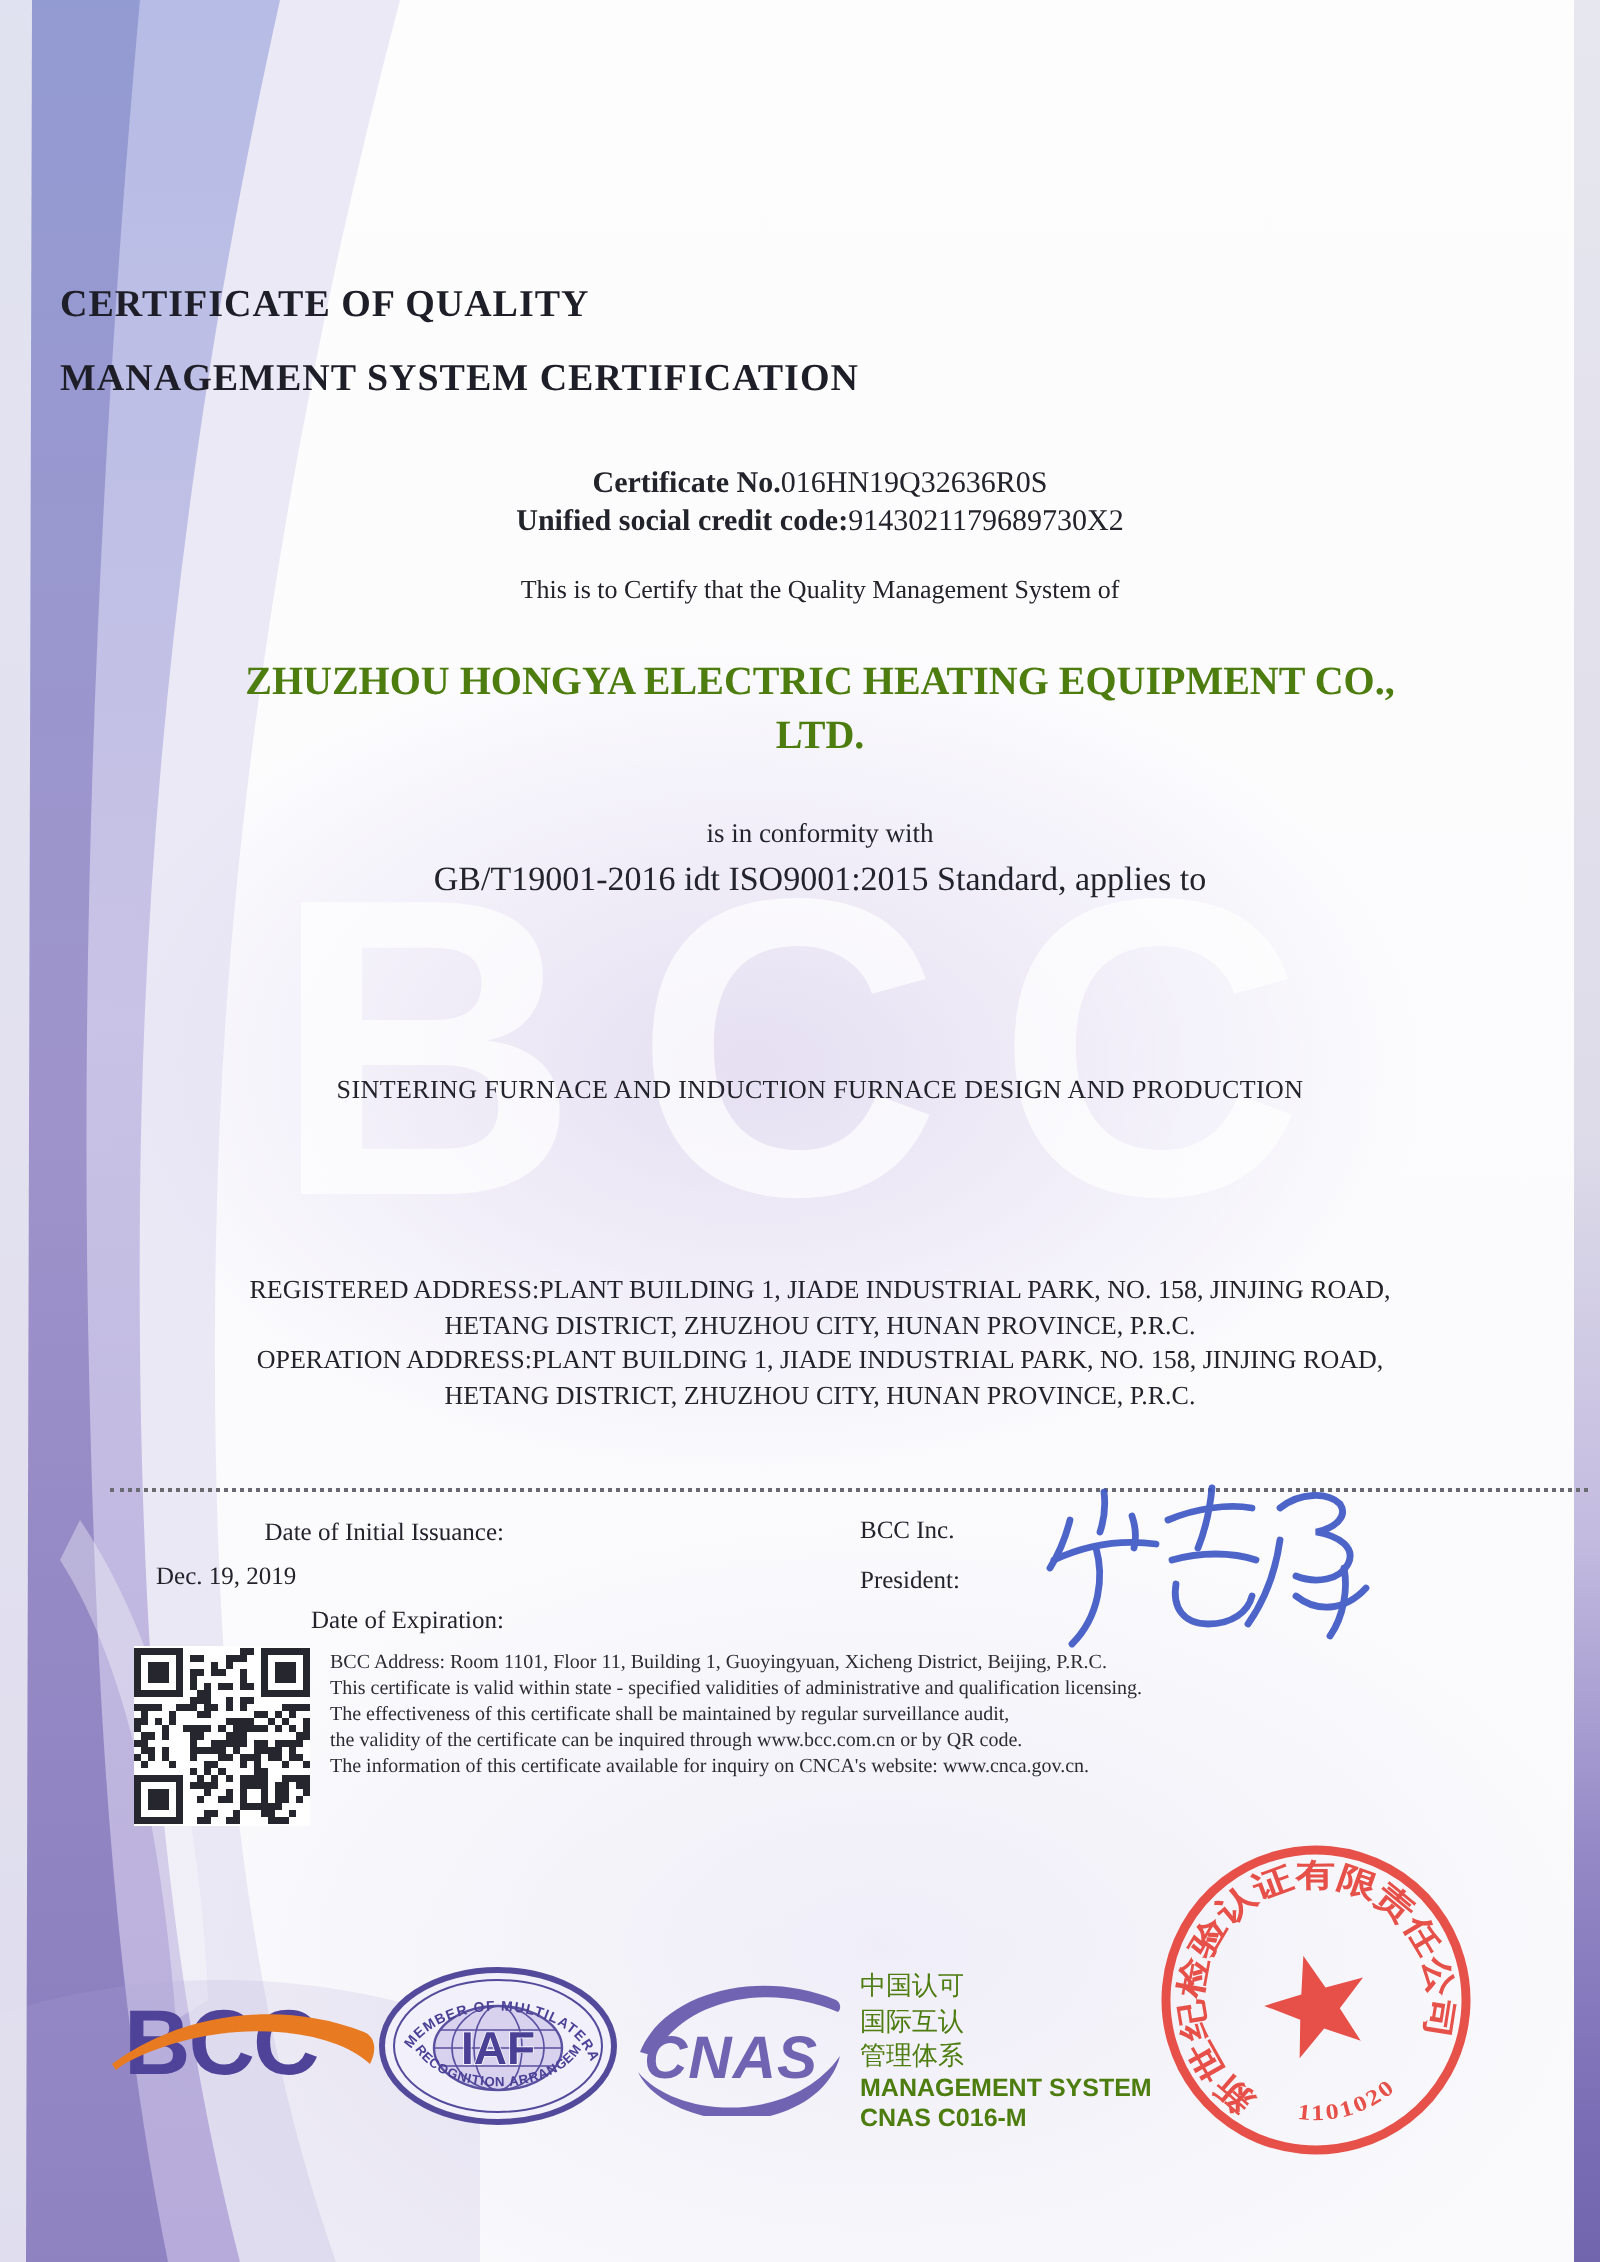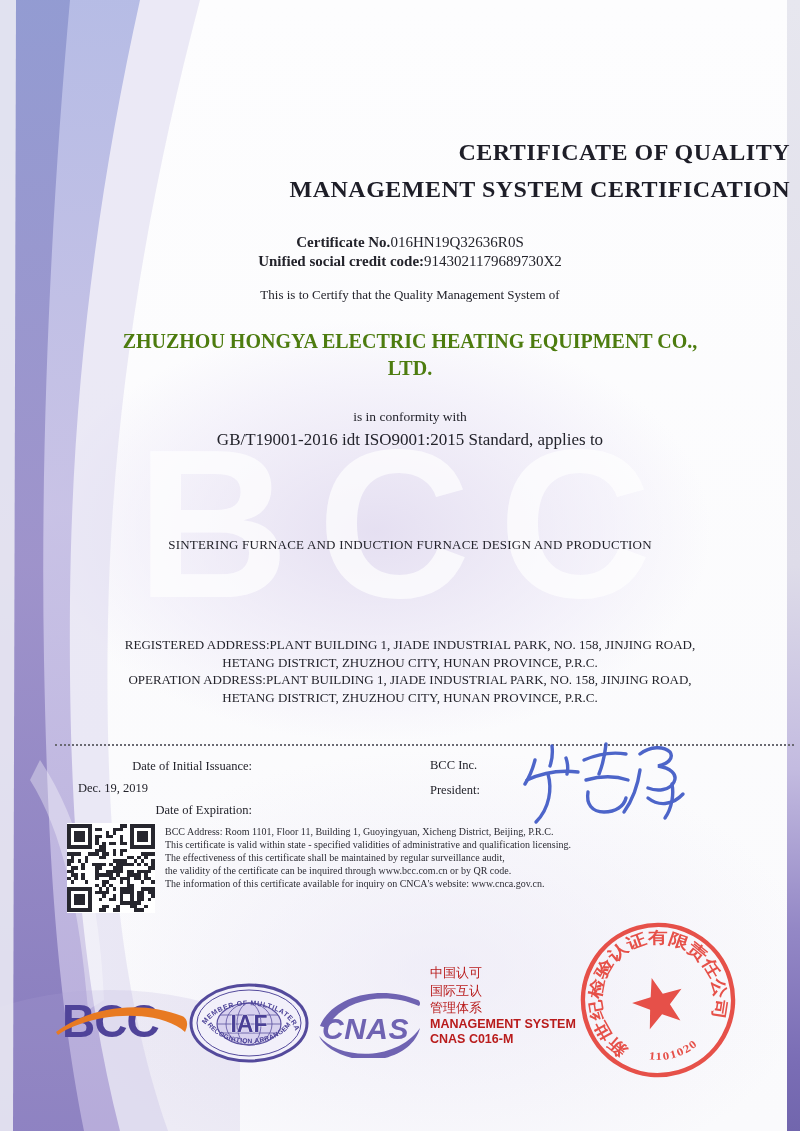--- a/index.html
+++ b/index.html
@@ -18,22 +18,22 @@
   .right-strip{
     position:absolute;right:0;top:0;width:13px;height:1131px;
     background:linear-gradient(180deg,#e7e7ef 0%,#dedce9 50%,#c3bbe0 68%,#9488c6 82%,#7a6db5 94%,#7166ad 100%);
   }
   .watermark{
     position:absolute;left:128px;top:418px;width:560px;text-align:center;
     font-family:"Liberation Sans", sans-serif;font-weight:bold;font-size:212px;line-height:212px;
     letter-spacing:28px;color:#ffffff;opacity:.72;pointer-events:none;
   }
   .title{
-    position:absolute;left:30px;right:10px;top:134px;margin:0;text-align:right;
-    font-size:24px;line-height:37px;font-weight:bold;letter-spacing:.5px;color:#1e1e28;
+    position:absolute;left:30px;right:10px;top:134px;margin:0;text-align:left;
+    font-size:19px;line-height:37px;font-weight:bold;letter-spacing:.5px;color:#1e1e28;
   }
   .certnos{position:absolute;left:30px;right:10px;top:233px;text-align:center;font-size:15px;line-height:19px;}
   .certnos b{font-weight:bold;}
   .certify-line{position:absolute;left:30px;right:10px;top:287px;text-align:center;font-size:13px;}
   .company{
     position:absolute;left:30px;right:10px;top:328px;text-align:center;
     font-size:20px;line-height:27px;font-weight:bold;color:#4d7c0f;
   }
   .conformity{position:absolute;left:30px;right:10px;top:409px;text-align:center;font-size:13.5px;}
   .standard{position:absolute;left:30px;right:10px;top:430px;text-align:center;font-size:17px;}
@@ -44,21 +44,21 @@
   .dates .row{display:flex;flex-direction:column;}
   .dates .lbl{width:182px;text-align:right;}
   .dates .val{padding-left:8px;}
   .issuer{position:absolute;left:430px;top:753px;font-size:12.5px;line-height:25px;}
   .signature{position:absolute;left:520px;top:738px;}
   .qr{position:absolute;left:67px;top:823px;width:88px;height:90px;background:#fff;padding:0;}
   .footnotes{position:absolute;left:165px;top:825px;width:450px;font-size:10px;line-height:13px;color:#2c2c34;}
   .logo-bcc{position:absolute;left:56px;top:990px;}
   .logo-iaf{position:absolute;left:188px;top:982px;}
   .logo-cnas{position:absolute;left:314px;top:988px;}
-  .cnas-text{position:absolute;left:430px;top:964px;color:#b91c1c;}
+  .cnas-text{position:absolute;left:430px;top:984px;color:#4d7c0f;}
   .cnas-text .cn{font-size:13px;line-height:17.5px;}
   .cnas-text .en{font-family:"Liberation Sans",sans-serif;font-weight:bold;font-size:12.5px;line-height:15.5px;}
   .stamp{position:absolute;left:578px;top:920px;width:160px;height:160px;transform:rotate(-16deg);opacity:.92;}
 </style>
 </head>
 <body>
 
 <div class="page">
 
   <div class="bg-tint"></div>

